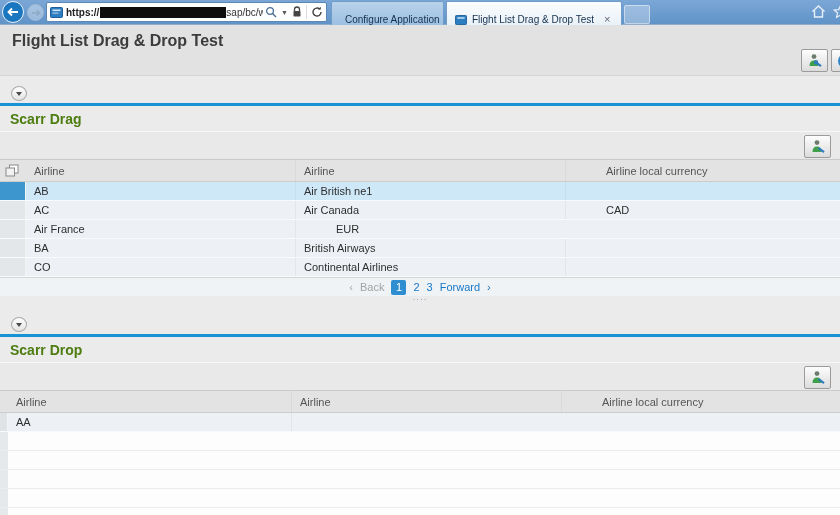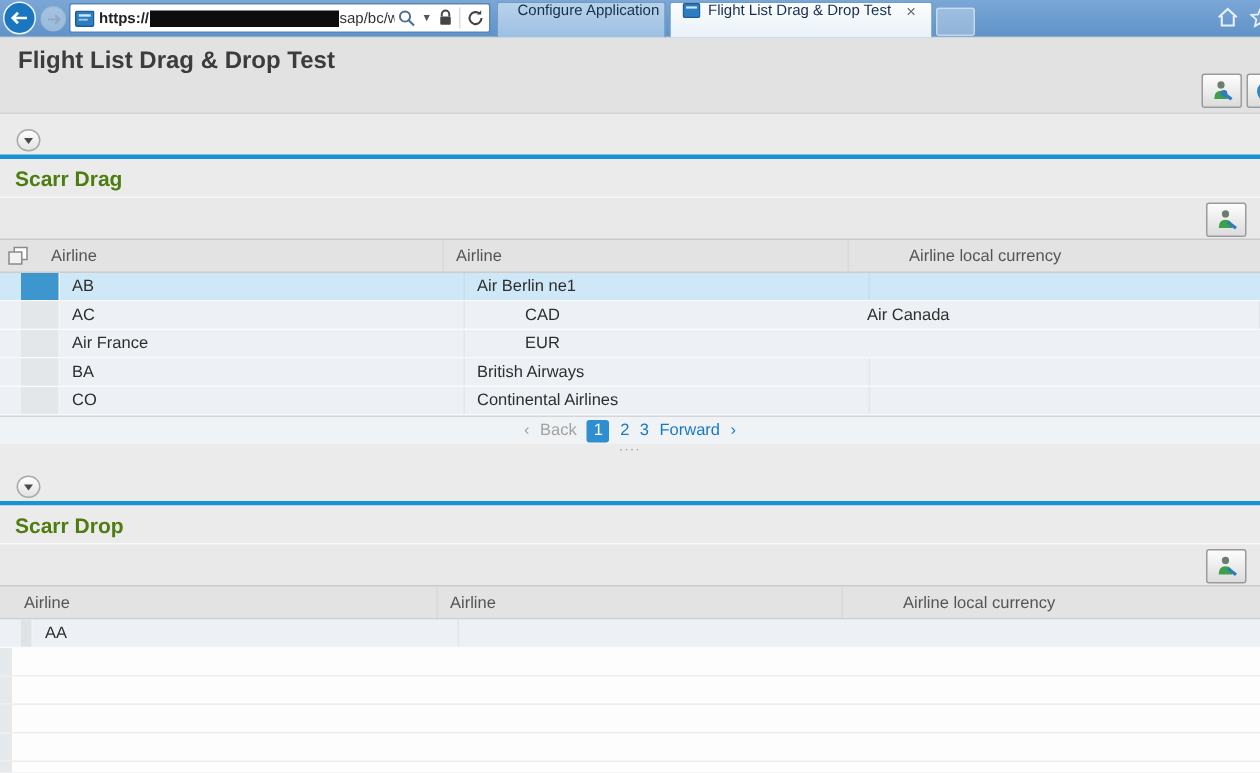--- a/index.html
+++ b/index.html
@@ -19,21 +19,21 @@
     background:#fff; border:1px solid #5b87b5; border-radius:2px;
     display:flex; align-items:center; padding:0 3px; font-size:10px; }
   .proto { font-weight:bold; color:#222; margin:0 1px 0 3px; }
   .redacted { width:126px; height:11px; background:#0d0d0d; }
   .url-path { color:#333; white-space:nowrap; overflow:hidden; flex:1; }
   .url-icons { display:flex; align-items:center; gap:4px; margin-left:2px; }
   .caret { font-size:7px; color:#555; line-height:1; }
   .sep { width:1px; height:14px; background:#d7dde3; }
 
   .tabs { position:absolute; left:331px; top:0; height:25px; display:flex; align-items:flex-end; }
-  .tab { height:24px; display:flex; align-items:flex-start; gap:5px; padding:0 8px;
+  .tab { height:24px; display:flex; align-items:flex-end; gap:5px; padding:0 8px;
     font-size:10px; color:#15304d; white-space:nowrap; cursor:pointer;
     border:1px solid #6f9cc8; border-bottom:none; border-radius:2px 2px 0 0; margin-right:2px; }
   .tab.inactive { background:linear-gradient(#b9d2ea,#9cc0e2); width:113px; overflow:hidden; }
   .tab.active { background:linear-gradient(#fbfdfe,#e9f1f8); }
   .tab-close { color:#667; font-size:11px; margin-left:3px; padding:0 2px; }
   .newtab { width:26px; height:19px; margin-bottom:1px; border-radius:2px;
     background:rgba(255,255,255,.30); border:1px solid rgba(255,255,255,.45); cursor:pointer; }
   .chrome-right { position:absolute; right:-8px; top:4px; display:flex; gap:7px; }
 
   
@@ -57,21 +57,21 @@
   .sec-title { height:25px; padding:5px 0 0 10px; font-size:14px; font-weight:bold;
     color:#4d7c0f; background:#ebebeb; }
   .toolbar { position:relative; height:29px; background:#e9e9e9;
     border-top:1px solid #f7f7f7; border-bottom:1px solid #cacaca; }
   .toolbar .btn { position:absolute; right:9px; top:3px; }
 
   
   .thead { display:flex; height:22px; background:#e3e3e3; align-items:flex-start;
     border-bottom:1px solid #cdcdcd; font-size:11px; color:#555; }
   .trow { display:flex; height:19px; align-items:center; background:#edf1f5;
-    border-bottom:1px solid #f9fafc; font-size:11px; color:#2e2e2e;padding-left:14px; }
+    border-bottom:1px solid #f9fafc; font-size:11px; color:#2e2e2e; }
   .trow.selected { background:#cfe8f8; }
   .cell { padding-left:8px; overflow:hidden; white-space:nowrap; height:100%;
     display:flex; align-items:center; }
   .c-sel { width:26px; padding-left:5px; }
   .trow .c-sel { background:#e4e7ea; border-right:1px solid #f3f3f3; }
   .trow.selected .c-sel { background:#3e96cf; }
   .c1 { width:270px; border-right:1px solid rgba(0,0,0,.045); }
   .c2 { width:270px; border-right:1px solid rgba(0,0,0,.045); }
   .c3 { flex:1;margin-left:32px; }
   .g-sel { width:8px; padding:0; }
@@ -207,28 +207,28 @@
       </svg>
   </div>
   <div class="cell c1">Airline</div>
   <div class="cell c2">Airline</div>
   <div class="cell c3">Airline local currency</div>
 </div>
 
 <div class="trow selected">
   <div class="cell c-sel"></div>
   <div class="cell c1">AB</div>
-  <div class="cell c2">Air Berlin ne1</div>
+  <div class="cell c2">Air British ne1</div>
   <div class="cell c3"></div>
 </div>
 <div class="trow">
   <div class="cell c-sel"></div>
   <div class="cell c1">AC</div>
+  <div class="cell c2">Air Canada</div>
   <div class="cell c3">CAD</div>
-  <div class="cell c2">Air Canada</div>
 </div>
 <div class="trow">
   <div class="cell c-sel"></div>
   <div class="cell c2">Air France</div>
   <div class="cell c3">EUR</div>
 </div>
 <div class="trow">
   <div class="cell c-sel"></div>
   <div class="cell c1">BA</div>
   <div class="cell c2">British Airways</div>

